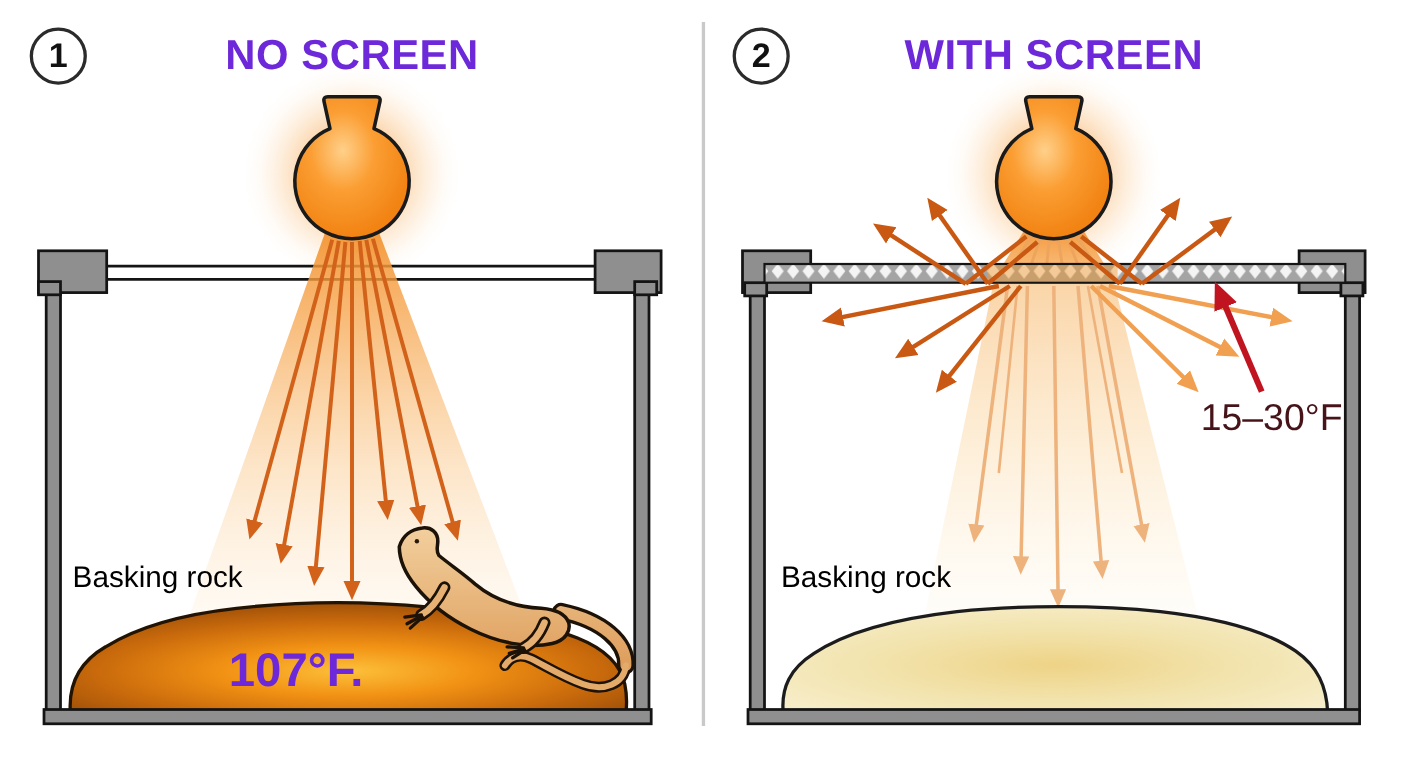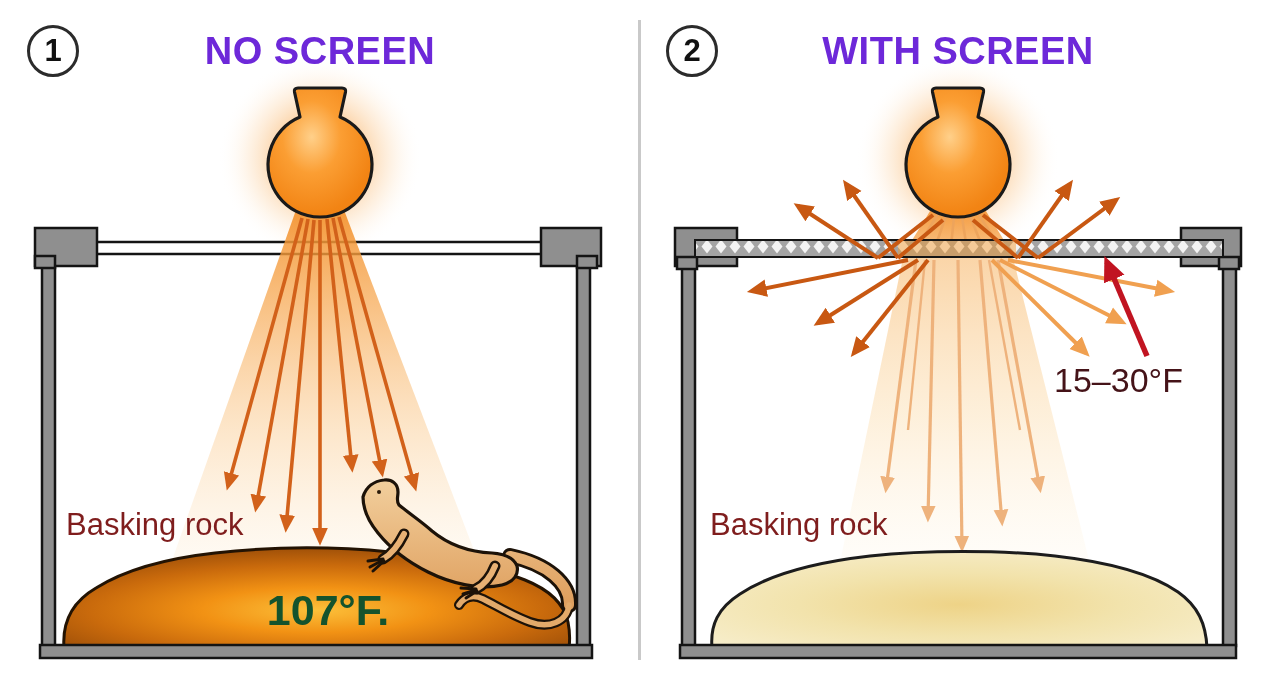--- a/index.html
+++ b/index.html
@@ -15,31 +15,31 @@
     font-size:31px; font-weight:bold; color:#111; background:#fff;
   }
   .badge-1 { left:27px; top:25px; }
   .badge-2 { left:666px; top:25px; }
   .panel-title {
     position:absolute; top:30px; width:400px; text-align:center;
     font-size:38px; font-weight:bold; color:#6d28d9; letter-spacing:0.5px;
   }
   .panel-title-1 { left:120px; }
   .panel-title-2 { left:758px; }
-  .rock-label { position:absolute; font-size:31px; line-height:36px; color:#7f1d1d; }
+  .rock-label { position:absolute; font-size:27px; line-height:36px; color:#000000; }
   .rock-label-1 { left:66px; top:507px; }
   .rock-label-2 { left:710px; top:507px; }
   .temp {
-    position:absolute; width:240px; text-align:center;
-    font-size:43px; font-weight:bold; color:#14532d;
+    position:absolute; width:240px; text-align:left;
+    font-size:43px; font-weight:bold; color:#6d28d9;
   }
   .temp-1 { left:208px; top:586px; }
   .temp-2 { left:838px; top:586px; }
   .loss-label {
-    position:absolute; left:1054px; top:360px; width:204px; text-align:left;
+    position:absolute; left:1054px; top:360px; width:204px; text-align:center;
     font-size:34px; line-height:40px; color:#451318;
   }
 </style>
 </head>
 <body>
 
 <div class="canvas">
 
   <svg class="scene" width="1280" height="698" viewBox="0 0 1280 698" aria-hidden="true">
     <defs>

